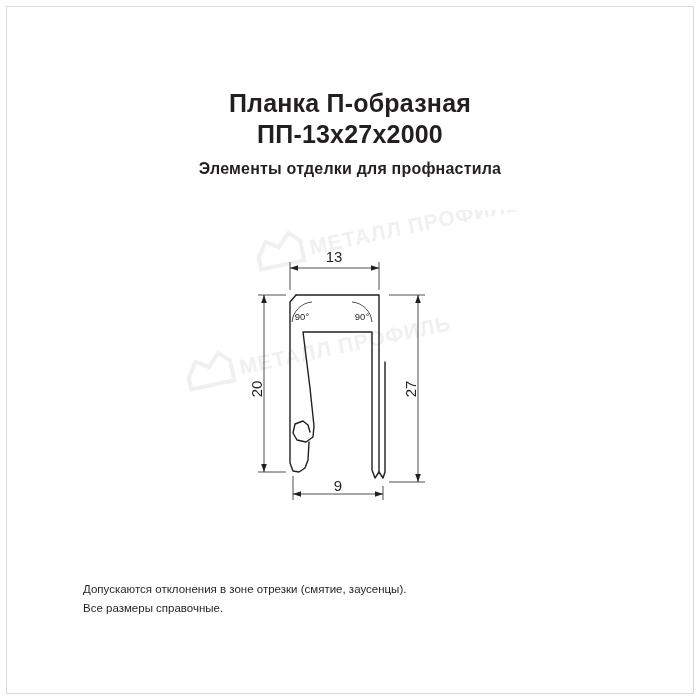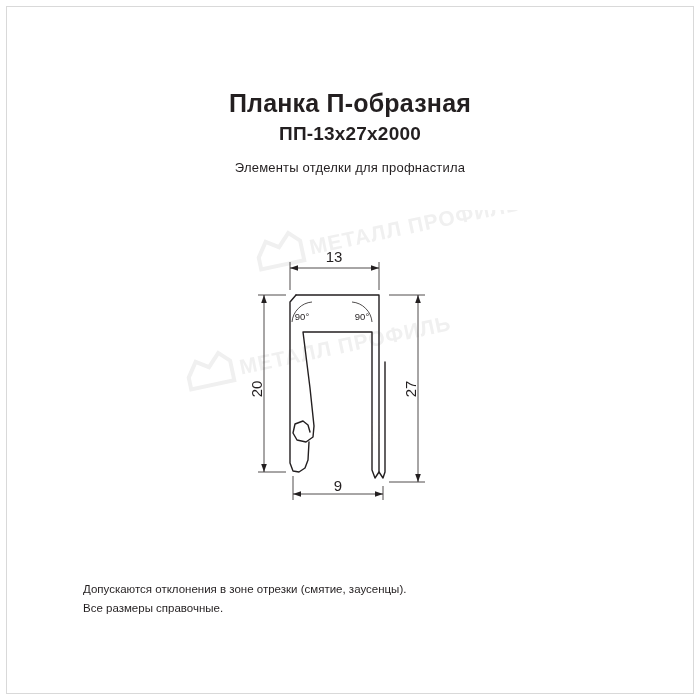--- a/index.html
+++ b/index.html
@@ -36,29 +36,29 @@
     width: 700px;
     text-align: center;
   }
   .title-line1 {
     font-size: 25px;
     font-weight: bold;
     letter-spacing: 0.2px;
     line-height: 30px;
   }
   .title-line2 {
-    font-size: 19px;
+    font-size: 25px;
     font-weight: bold;
     letter-spacing: 0.2px;
     line-height: 32px;
     text-align: center;
   }
   .subtitle {
-    font-size: 13px;
-    font-weight: normal;
+    font-size: 16px;
+    font-weight: bold;
     margin-top: 10px;
     letter-spacing: 0.2px;
   }
   .drawing {
     position: absolute;
     left: 0;
     top: 210px;
     width: 700px;
     height: 330px;
   }

